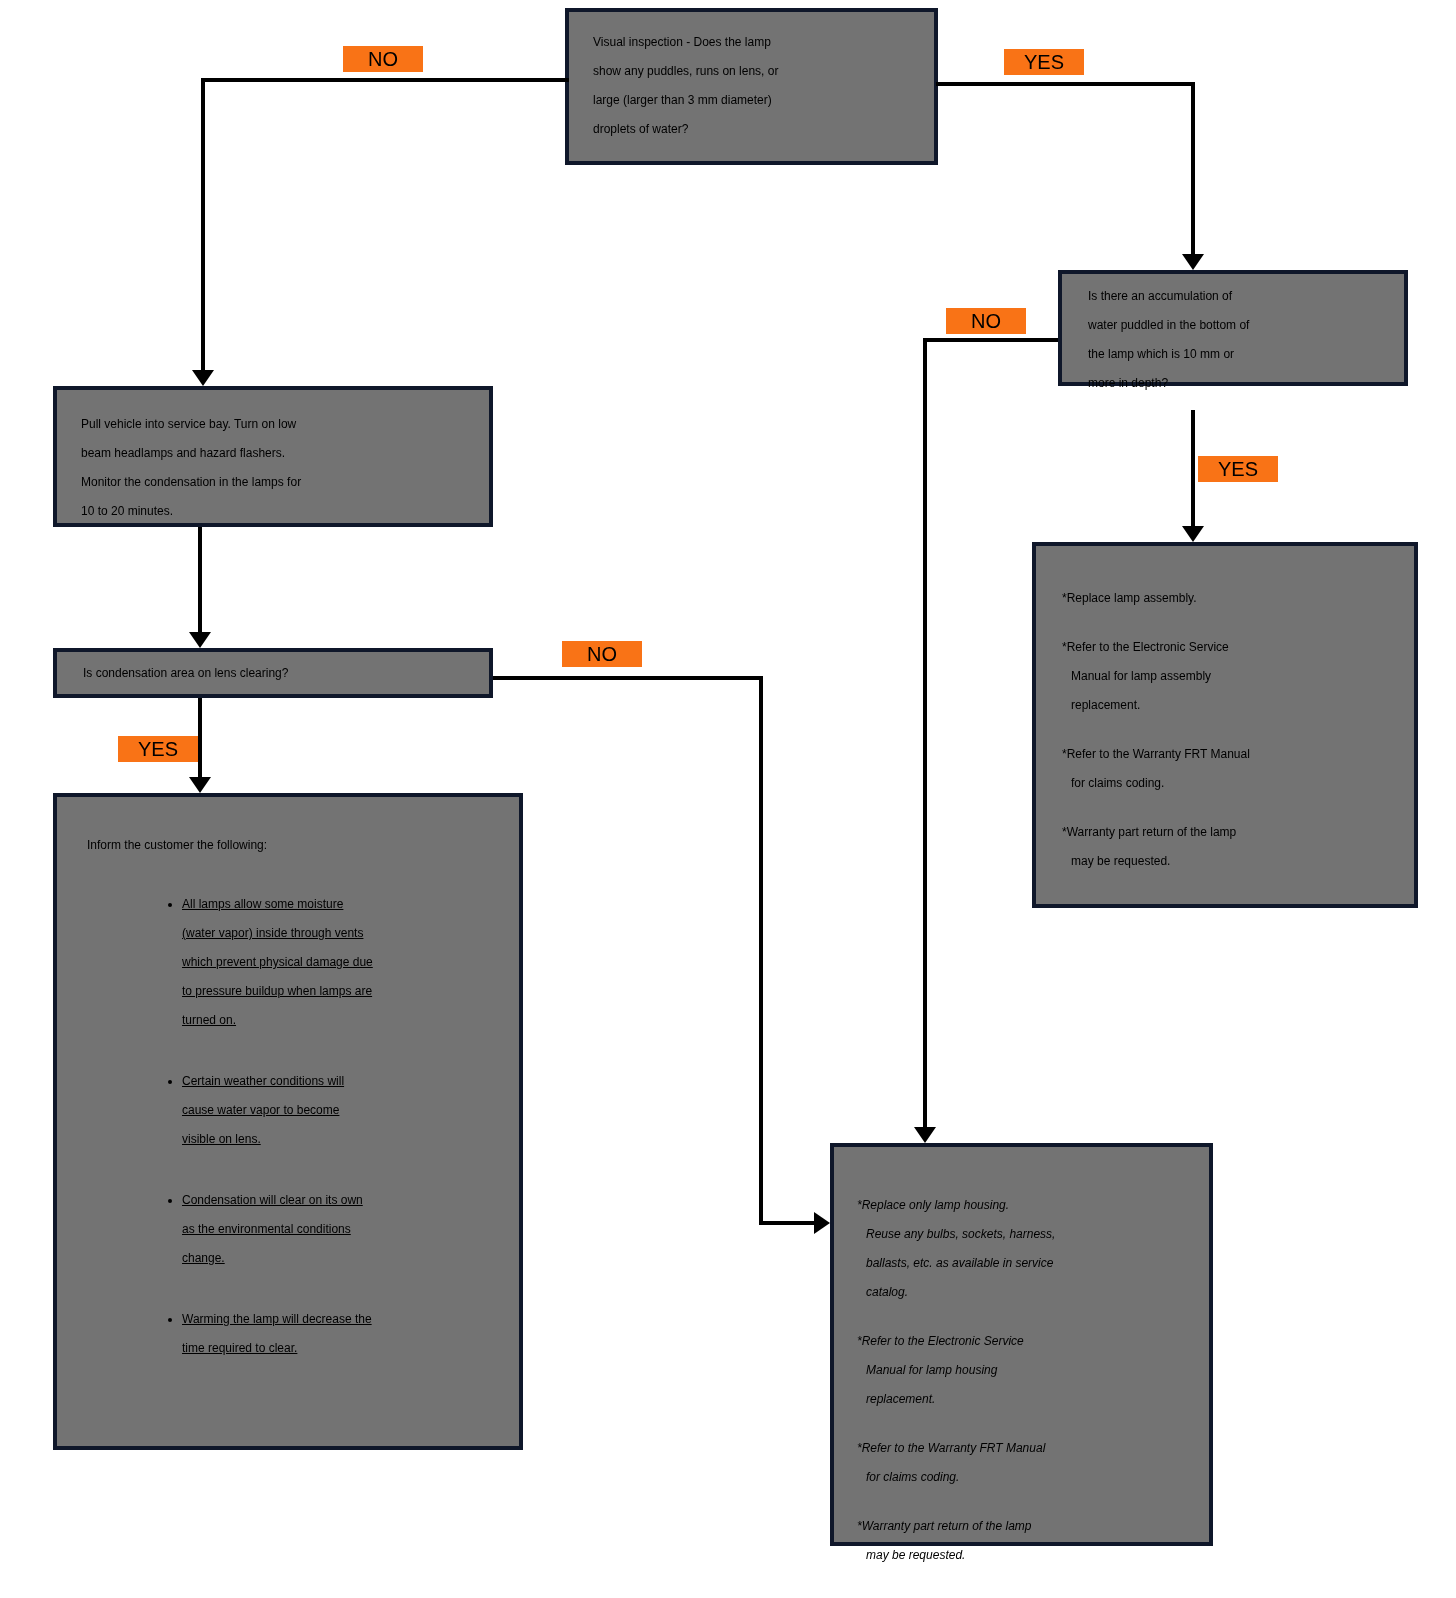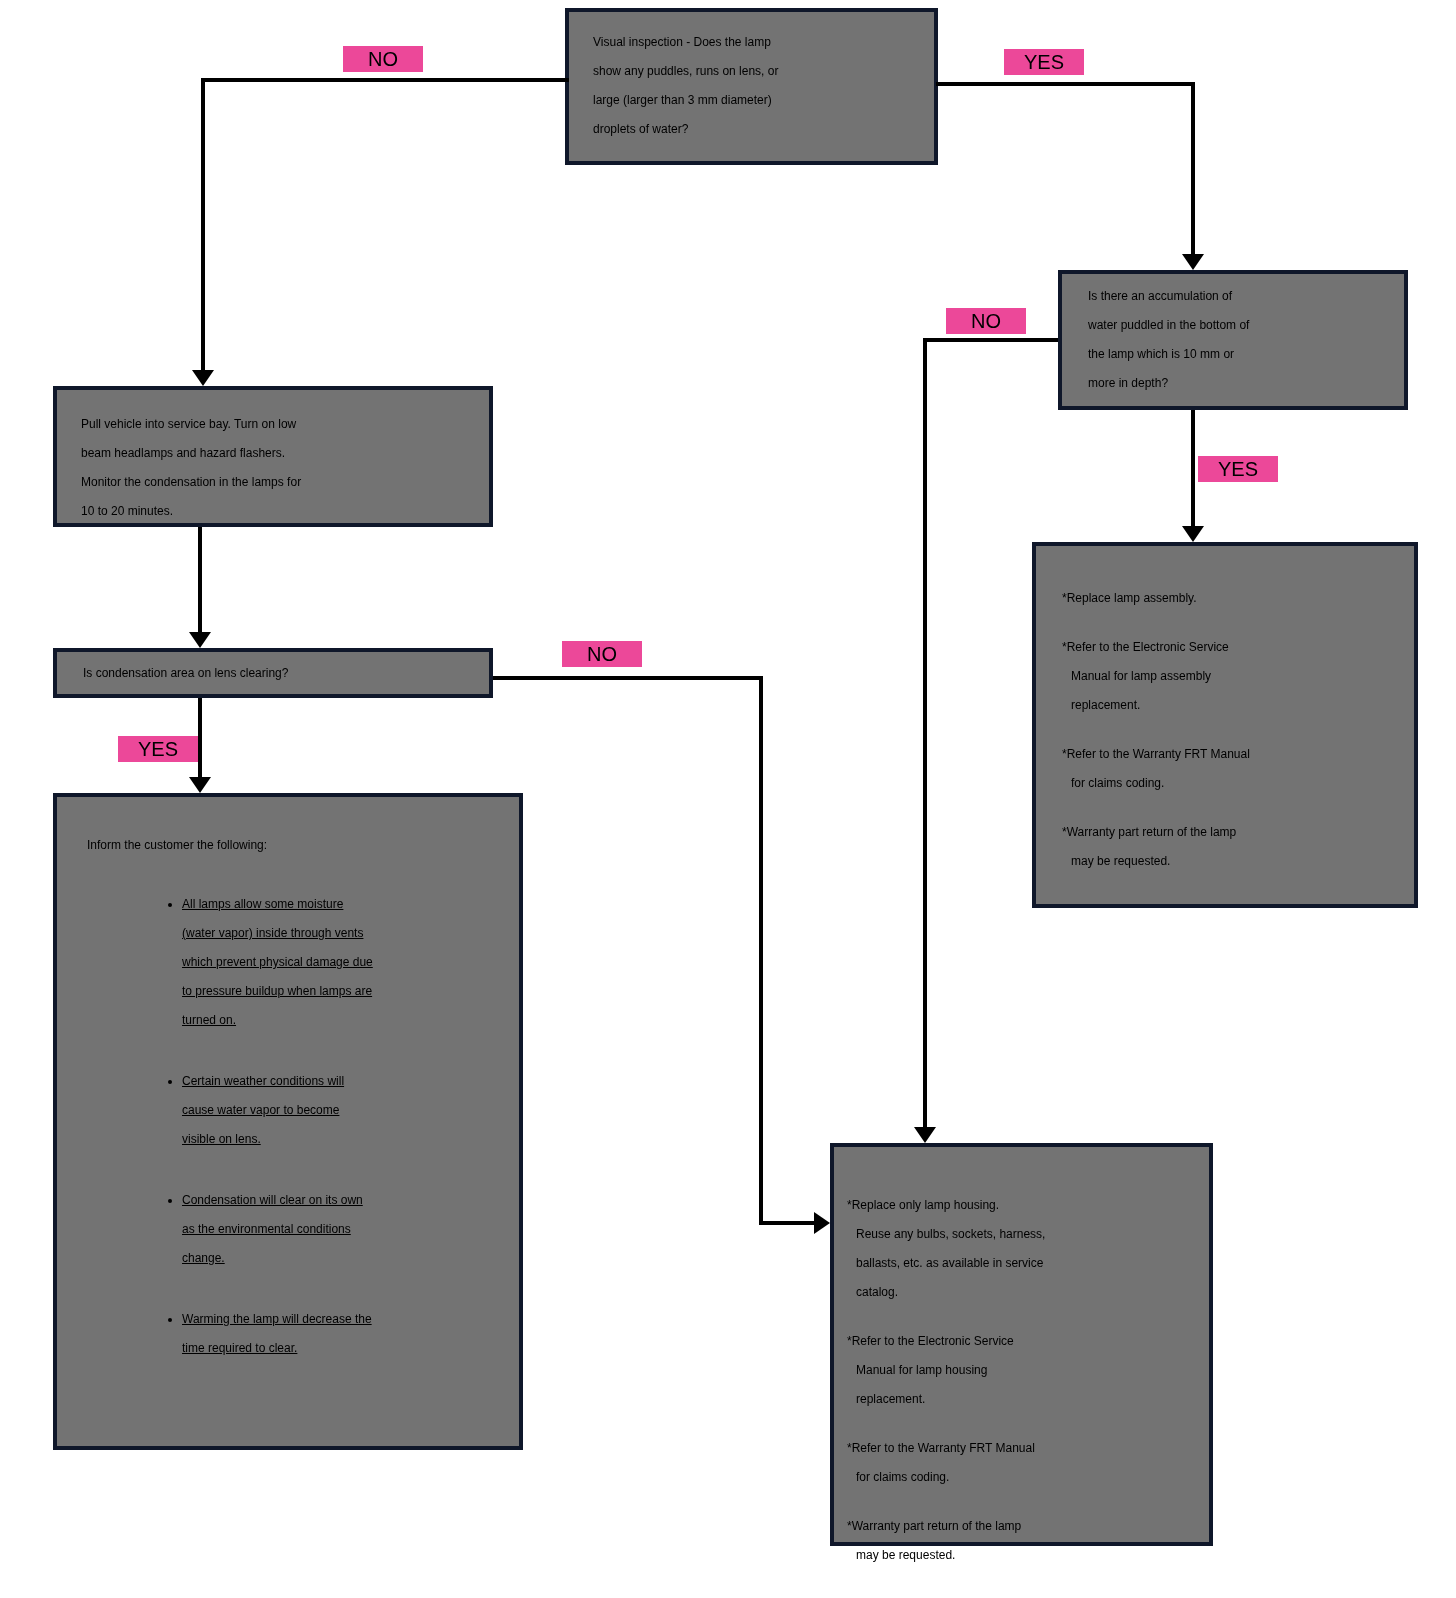--- a/index.html
+++ b/index.html
@@ -21,23 +21,23 @@
     line-height: 29px;
   }
   .node p { margin: 0; }
   .pre { white-space: pre-line; }
 
   
   #node-a { left: 565px; top: 8px;    width: 373px; height: 157px; padding: 16px 8px 0 24px; }
   #node-b { left: 53px;  top: 386px;  width: 440px; height: 141px; padding: 20px 6px 0 24px; }
   #node-c { left: 53px;  top: 648px;  width: 440px; height: 50px;  display: flex; align-items: center; padding: 0 6px 0 26px; }
   #node-d { left: 53px;  top: 793px;  width: 470px; height: 657px; padding: 34px 8px 0 30px; }
-  #node-e { left: 1058px; top: 270px; width: 350px; height: 140px; padding: 8px 8px 4px 26px; }
+  #node-e { left: 1058px; top: 270px; width: 350px; height: 116px; padding: 8px 8px 4px 26px; }
   #node-f { left: 1032px; top: 542px; width: 386px; height: 366px; padding: 38px 6px 0 26px; }
-  #node-g { left: 830px;  top: 1143px; width: 383px; height: 403px; padding: 44px 6px 0 13px; }
+  #node-g { left: 830px;  top: 1143px; width: 383px; height: 403px; padding: 44px 6px 0 23px; font-style: italic; }
 
   #node-d .heading { margin: 0 0 31px 0; }
   #node-d .intro   { margin: 0 0 30px 0; }
   #node-d ul { margin: 0; padding: 0 0 0 95px; list-style: disc outside; }
   #node-d li { margin: 8px 0 32px 0; text-decoration: underline; }
 
   .starred p {
     margin: 0 0 20px 0;
     padding-left: 9px;
     text-indent: -9px;
@@ -59,21 +59,21 @@
     border-top: 11px solid transparent;
     border-bottom: 11px solid transparent;
     border-left: 16px solid #000000;
   }
   .edge-label {
     position: absolute;
     width: 80px;
     text-align: center;
     font-size: 20px;
     line-height: 26px;
-    background: #ec4899;
+    background: #f97316;
   }
 
   
   #e1-h { left: 201px; top: 78px;  width: 368px; }
   #e1-v { left: 201px; top: 78px;  height: 294px; }
   #e1-a { left: 192px; top: 370px; }
   #lab-visual-no { left: 343px; top: 46px; }
 
   
   #e2-h { left: 936px; top: 82px;  width: 259px; }

